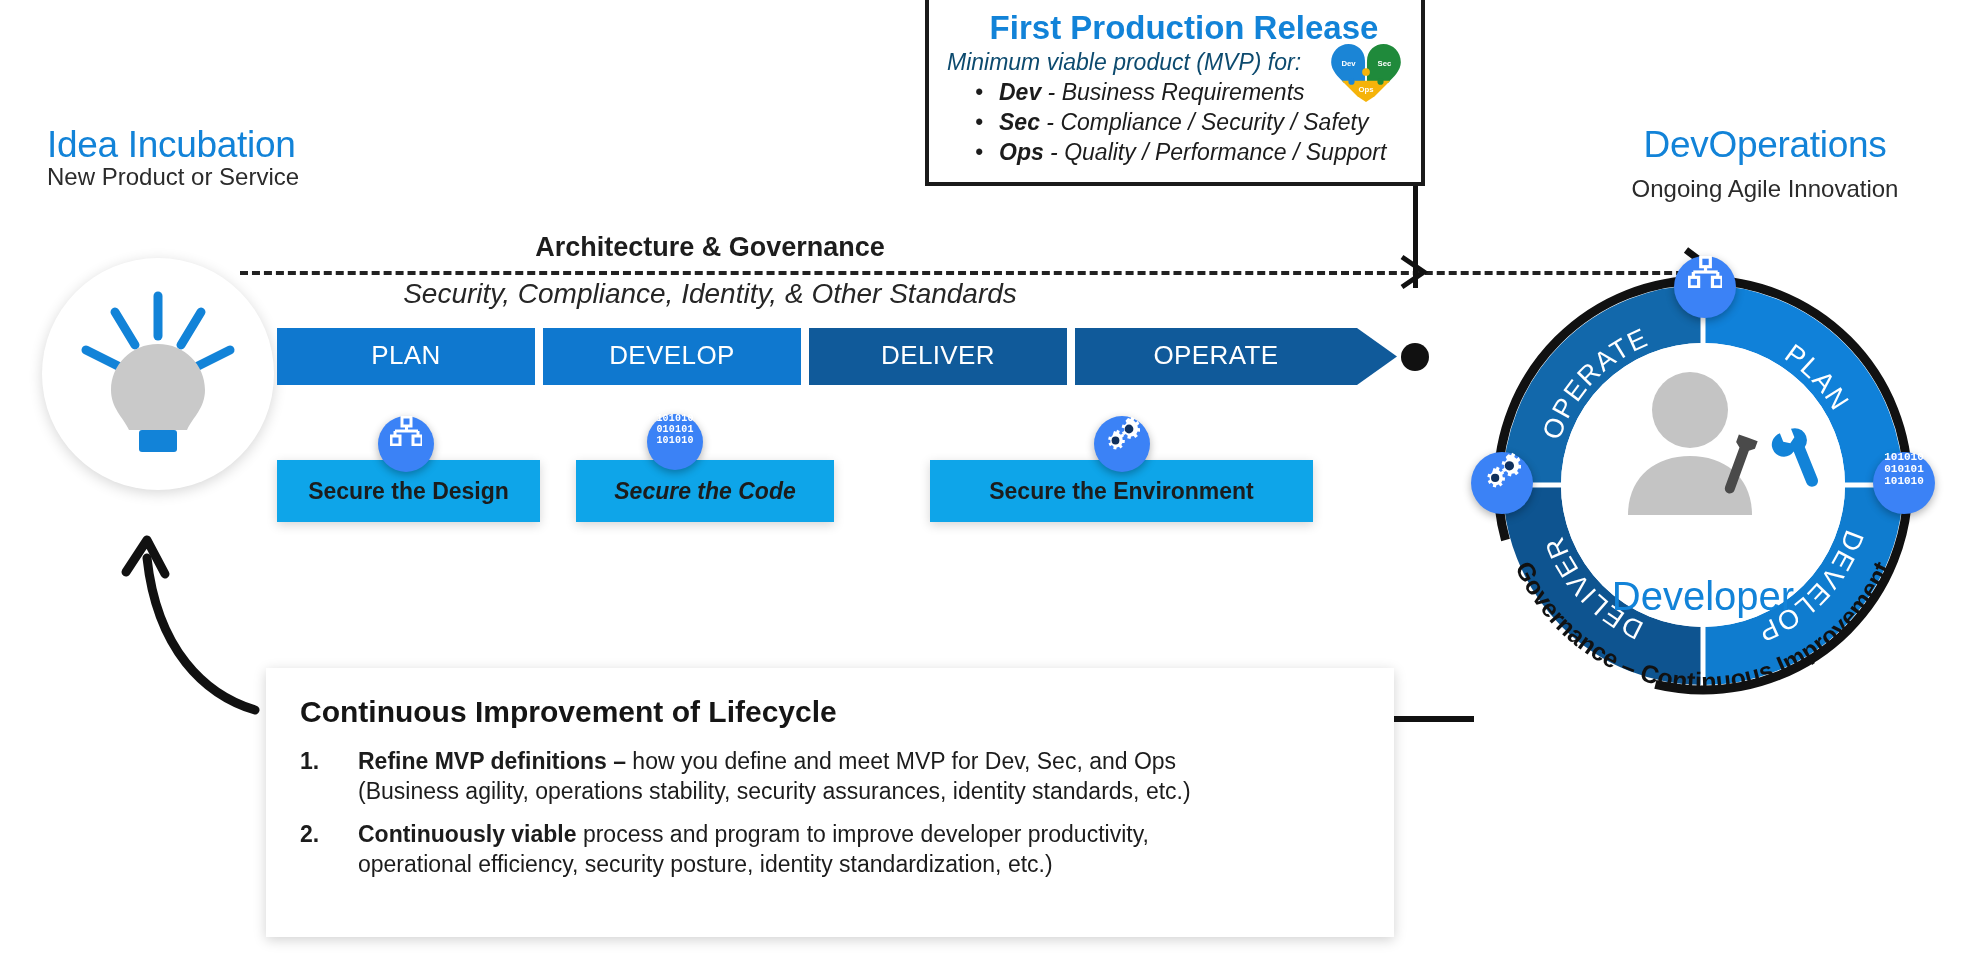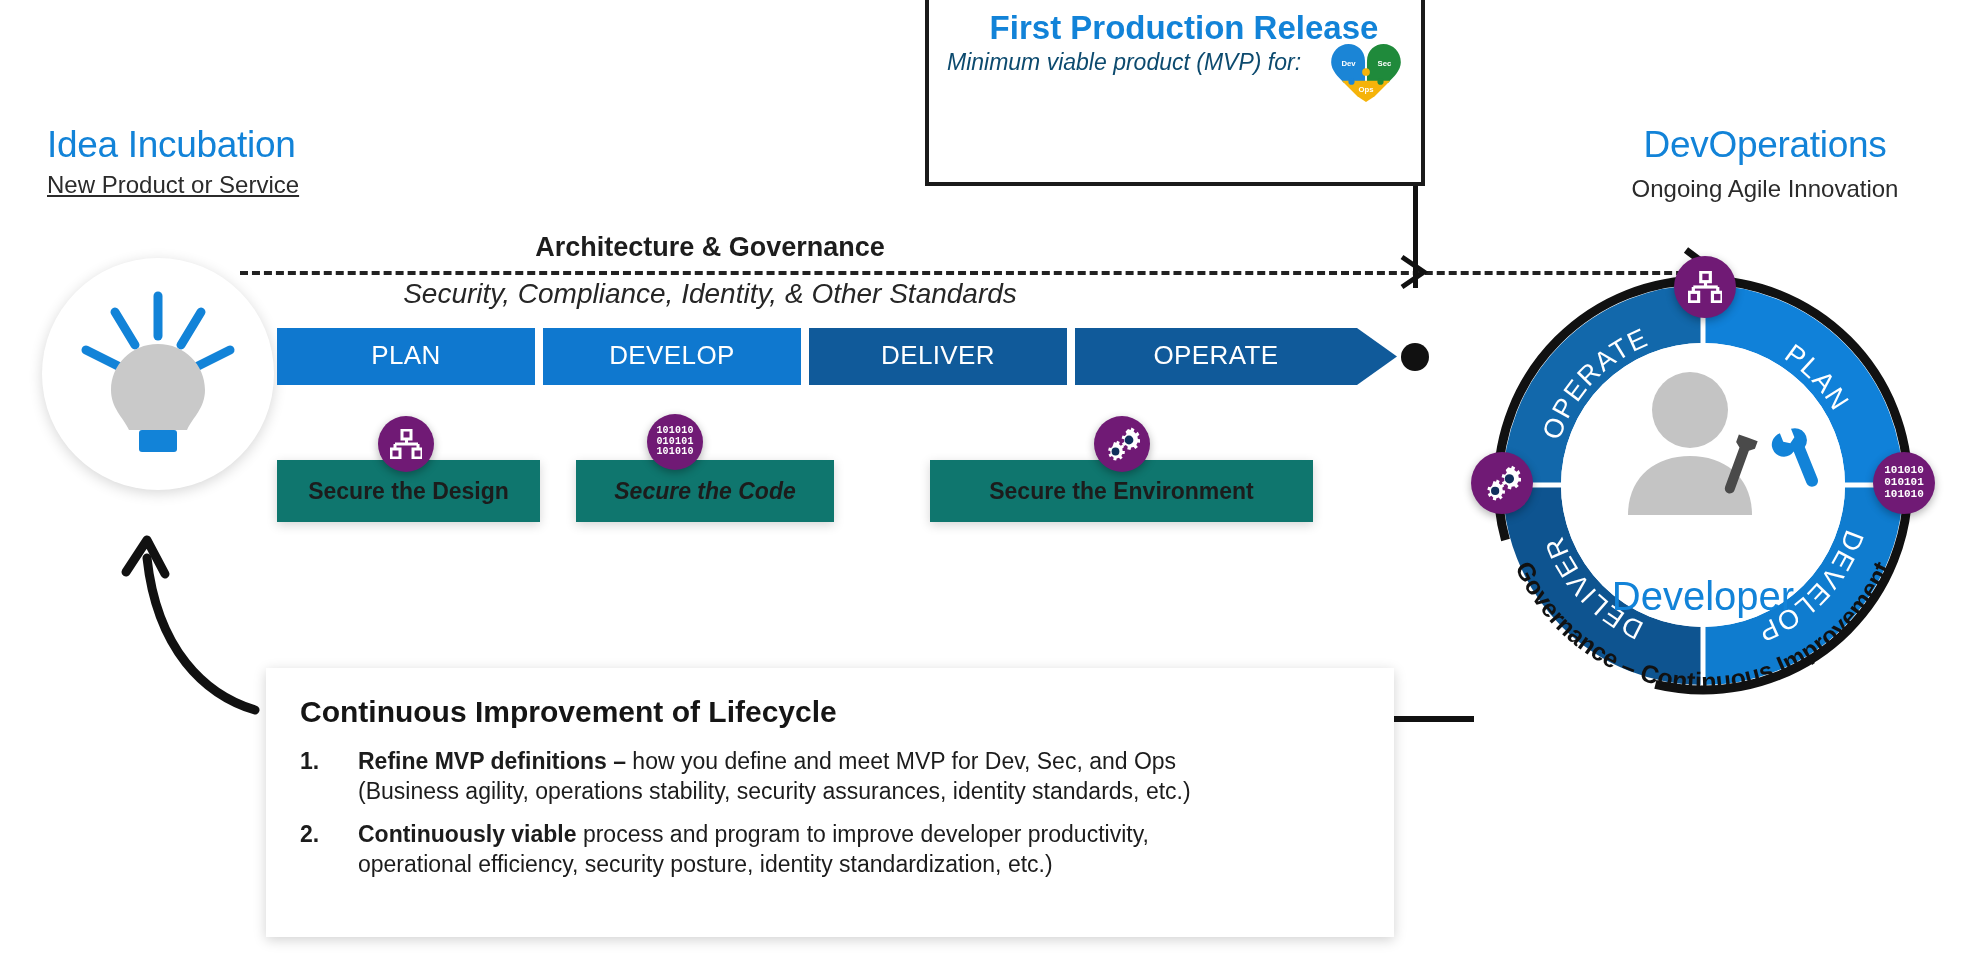--- a/index.html
+++ b/index.html
@@ -22,24 +22,24 @@
   #arch-sub{left:0px;top:278px;width:1420px;text-align:center;font-size:28px;font-style:italic;color:#262626;}
   #dashline{left:240px;top:271px;width:1480px;height:0;border-top:4px dashed #222;}
 
   
   #pipeline{left:277px;top:328px;width:1120px;height:57px;}
   .pipe-seg{position:absolute;top:0;height:57px;display:flex;align-items:center;justify-content:center;
             color:#fff;font-size:26px;letter-spacing:.4px;}
   .pipe-label{position:relative;top:-1px;}
 
   
-  .sec-box{background:#0f766e;box-shadow:0 3px 10px rgba(0,0,0,.17);height:62px;display:flex;
+  .sec-box{background:#0ea5e9;box-shadow:0 3px 10px rgba(0,0,0,.17);height:62px;display:flex;
            align-items:center;justify-content:center;font-size:23px;font-weight:bold;color:#1c1c1c;}
-  .sec-ic{position:absolute;width:56px;height:56px;border-radius:50%;background:#701a75;
-          box-shadow:0 3px 8px rgba(0,0,0,.3);display:flex;align-items:center;justify-content:center;}
+  .sec-ic{position:absolute;width:56px;height:56px;border-radius:50%;background:#3b82f6;
+          box-shadow:0 3px 8px rgba(0,0,0,.3);display:flex;align-items:flex-start;justify-content:center;}
 
   
   #mvp-box{left:925px;top:-4px;width:500px;height:190px;background:#fff;border:4px solid #1a1a1a;box-sizing:border-box;}
   #mvp-title{font-size:33px;font-weight:bold;color:#1283d8;margin:10px 0 0 18px;line-height:1.1;text-align:center;}
   #mvp-sub{font-size:23px;font-style:italic;color:#0c4a6e;margin:3px 0 0 18px;}
   #mvp-list{margin:1px 0 0 0;padding:0;list-style:none;}
   #mvp-list li{font-size:23px;font-style:italic;color:#1c1c1c;margin:3px 0 0 46px;line-height:1.17;}
   #mvp-list li .bul{display:inline-block;width:24px;}
   #mvp-list li b{font-style:italic;}
   #mvp-heart{position:absolute;right:16px;top:42px;width:78px;height:60px;}
@@ -59,21 +59,21 @@
 
   .txt-nosel{user-select:none;}
 </style>
 </head>
 <body>
 
 <div id="stage">
 
   <div class="abs" style="left:47px;top:126px;">
     <div class="hdr-title txt-nosel">Idea Incubation</div>
-    <div class="hdr-sub txt-nosel" style="margin-top:10px;text-decoration:underline;">New Product or Service</div>
+    <div class="hdr-sub txt-nosel" style="margin-top:2px;">New Product or Service</div>
   </div>
 
   <div class="abs" style="left:1605px;top:126px;width:700px;">
     <div class="hdr-title txt-nosel" style="width:400px;text-align:center;margin-left:-40px;">DevOperations</div>
     <div class="hdr-sub txt-nosel" style="width:400px;text-align:center;margin-left:-40px;margin-top:14px;">Ongoing Agile Innovation</div>
   </div>
 
   <div class="abs" id="bulb-circle"></div>
   <svg class="abs" id="bulb-svg" viewBox="0 0 232 232">
     <g stroke="#1283d8" stroke-width="9" stroke-linecap="round">
@@ -155,20 +155,25 @@
         <circle cx="25" cy="13" r="4.4" fill="#10305c"></circle>
         <path d="M10 15 l2.3 .8 .8-2.1 2.7 1.4 -.8 2.1 1.9 1.6 1.8-1.4 1.4 2.7 -1.8 1.4 .4 2.4 2.2 .2 -.3 3 -2.2-.2 -1.1 2.1 1.4 1.8 -2.3 1.8 -1.4-1.8 -2.3 .6 -.5 2.2 -3-.7 .5-2.2 -1.8-1.6 -2 1.1 -1.4-2.7 2-1.1 -.2-2.4 -2.2-.6 .8-2.9 2.2 .6 1.5-1.8Z"></path>
         <circle cx="11.5" cy="24.5" r="3.9" fill="#10305c"></circle>
       </g>
     </svg>
   </div>
 
   <div class="abs" id="mvp-box">
     <div id="mvp-title" class="txt-nosel">First Production Release</div>
     <div id="mvp-sub" class="txt-nosel">Minimum viable product (MVP) for:</div>
+    <ul id="mvp-list">
+      <li><span class="bul">•</span><b>Dev</b><span> - Business Requirements</span></li>
+      <li><span class="bul">•</span><b>Sec</b><span> - Compliance / Security / Safety</span></li>
+      <li><span class="bul">•</span><b>Ops</b><span> - Quality / Performance / Support</span></li>
+    </ul>
     <svg id="mvp-heart" viewBox="0 0 78 62">
       <path d="M38 20 C38 8 29 2 21 2 C11 2 3 10 3 21 C3 29 10 36 16 42 L38 42 Z" fill="#1b85d6"></path>
       <path d="M40 20 C40 8 49 2 57 2 C67 2 75 10 75 21 C75 29 68 36 62 42 L40 42 Z" fill="#1f8a3b"></path>
       <path d="M14 40 L64 40 L48 56 L39 62 L30 56 Z" fill="#f5b30a"></path>
       <circle cx="39" cy="31" r="4" fill="#f5b30a"></circle>
       <circle cx="24" cy="41" r="3.2" fill="#1b85d6"></circle>
       <circle cx="54" cy="41" r="3.2" fill="#1f8a3b"></circle>
       <text x="21" y="25" font-family="Liberation Sans, sans-serif" font-size="8" font-weight="bold" fill="#fff" text-anchor="middle">Dev</text>
       <text x="58" y="25" font-family="Liberation Sans, sans-serif" font-size="8" font-weight="bold" fill="#fff" text-anchor="middle">Sec</text>
       <text x="39" y="52" font-family="Liberation Sans, sans-serif" font-size="8" font-weight="bold" fill="#fff" text-anchor="middle">Ops</text>

